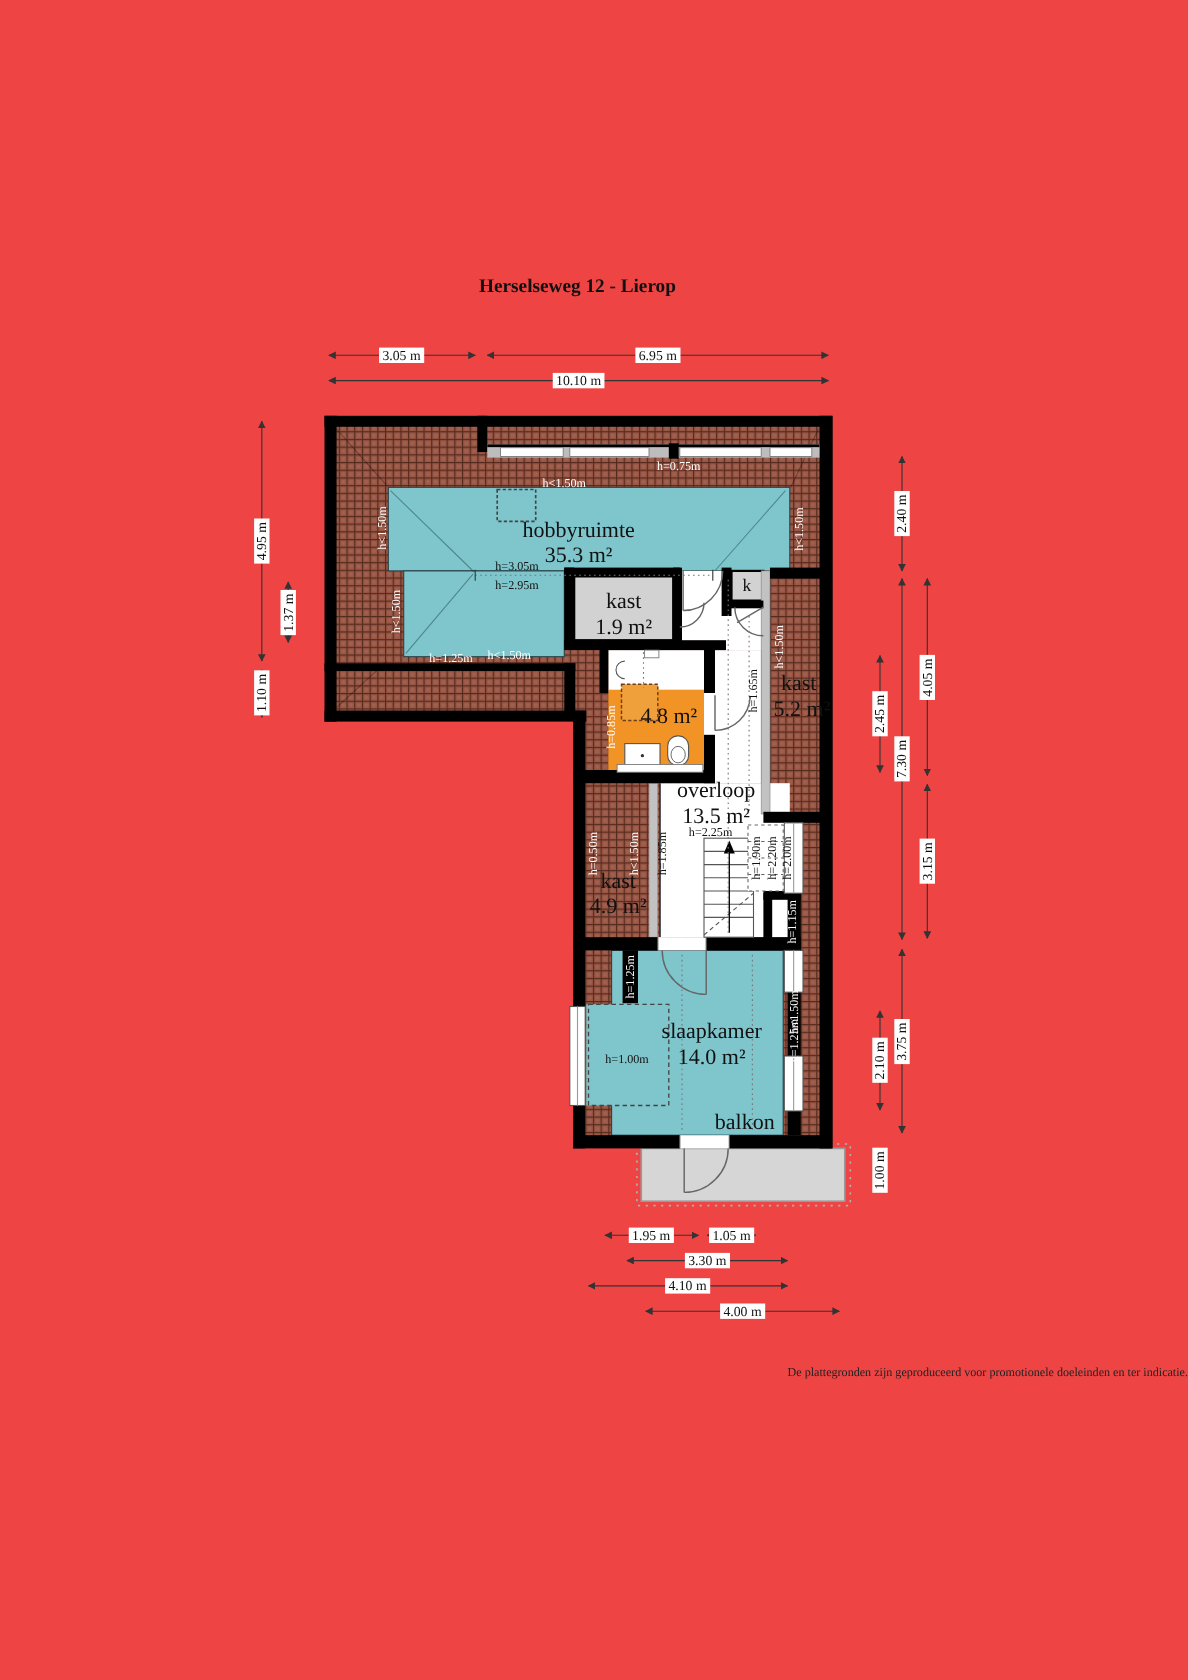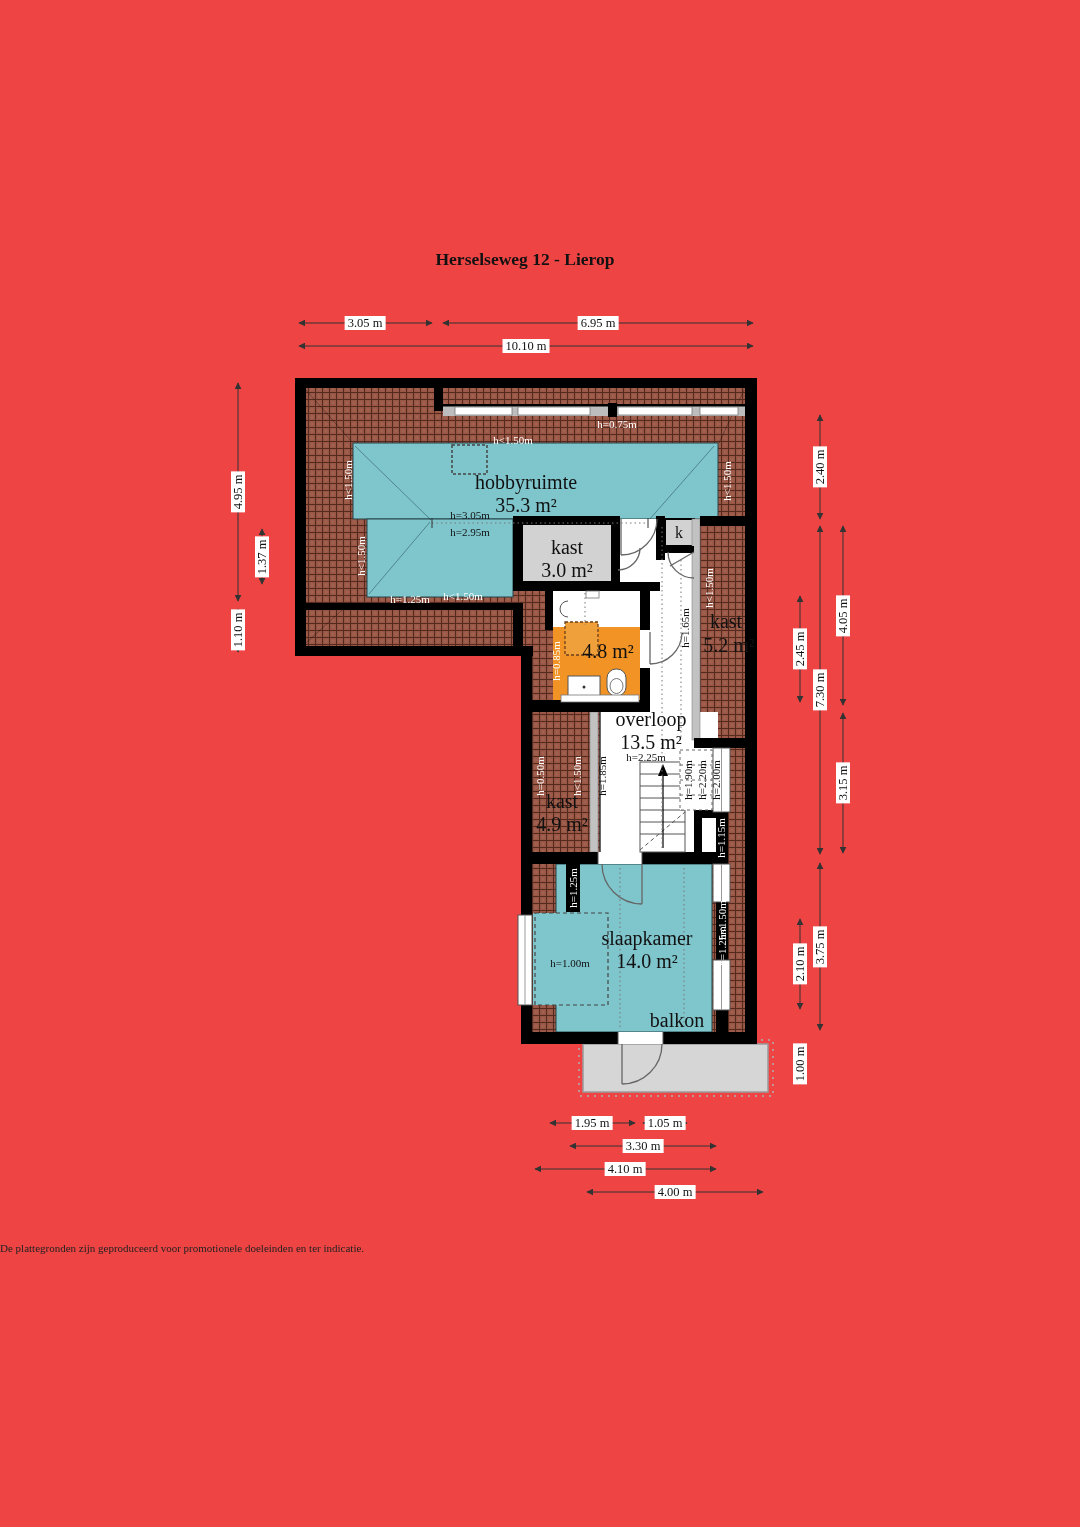--- a/index.html
+++ b/index.html
@@ -1,21 +1,21 @@
 <!DOCTYPE html>
 <html><head>
 <meta charset="utf-8">
 <style>
   html,body{margin:0;padding:0;background:#fff;}
   #canvas{position:relative;width:1080px;height:1527px;background:#ef4444;overflow:hidden;
           font-family:Liberation Serif, serif;}
   #plan-svg{position:absolute;left:0;top:0;}
   .title{position:absolute;left:295px;top:249px;width:460px;text-align:center;
          font-weight:bold;font-size:17.5px;line-height:21px;color:#111;}
-  .footer{position:absolute;left:0;top:1241px;width:1080px;text-align:left;
+  .footer{position:absolute;left:0;top:1241px;width:1080px;text-align:right;
           font-size:11px;line-height:14px;color:#222;}
   .lbl{position:absolute;transform:translate(-50%,-50%);font-size:11px;color:#111;
        white-space:nowrap;line-height:12px;}
   .lbl.rot{transform:translate(-50%,-50%) rotate(-90deg);}
   .lbl.white{color:#fff;}
   .room-lbl{position:absolute;transform:translate(-50%,-50%);font-size:20px;color:#111;
             white-space:nowrap;line-height:22px;}
   .room-lbl.small{font-size:16px;}
   .dim{position:absolute;transform:translate(-50%,-50%);font-size:12.5px;color:#111;
        background:#fff;padding:0 3px;white-space:nowrap;line-height:14px;}
@@ -223,21 +223,21 @@
   <div class="dim rot" style="left:800px;top:1064px">1.00 m</div>
   <div class="dim" style="left:592px;top:1123px">1.95 m</div>
   <div class="dim" style="left:665px;top:1123px">1.05 m</div>
   <div class="dim" style="left:643px;top:1146px">3.30 m</div>
   <div class="dim" style="left:625px;top:1169px">4.10 m</div>
   <div class="dim" style="left:675px;top:1192px">4.00 m</div>
 
   <div class="room-lbl" style="left:526px;top:482px">hobbyruimte</div>
   <div class="room-lbl" style="left:526px;top:505px">35.3 m²</div>
   <div class="room-lbl" style="left:567px;top:547px">kast</div>
-  <div class="room-lbl" style="left:567px;top:570px">3.0 m²</div>
+  <div class="room-lbl" style="left:567px;top:570px">1.9 m²</div>
   <div class="room-lbl small" style="left:679px;top:533px">k</div>
   <div class="room-lbl" style="left:726px;top:621px">kast</div>
   <div class="room-lbl" style="left:729px;top:645px">5.2 m²</div>
   <div class="room-lbl" style="left:608px;top:651px">4.8 m²</div>
   <div class="room-lbl" style="left:651px;top:719px">overloop</div>
   <div class="room-lbl" style="left:651px;top:742px">13.5 m²</div>
   <div class="room-lbl" style="left:562px;top:801px">kast</div>
   <div class="room-lbl" style="left:562px;top:824px">4.9 m²</div>
   <div class="room-lbl" style="left:647px;top:938px">slaapkamer</div>
   <div class="room-lbl" style="left:647px;top:961px">14.0 m²</div>

